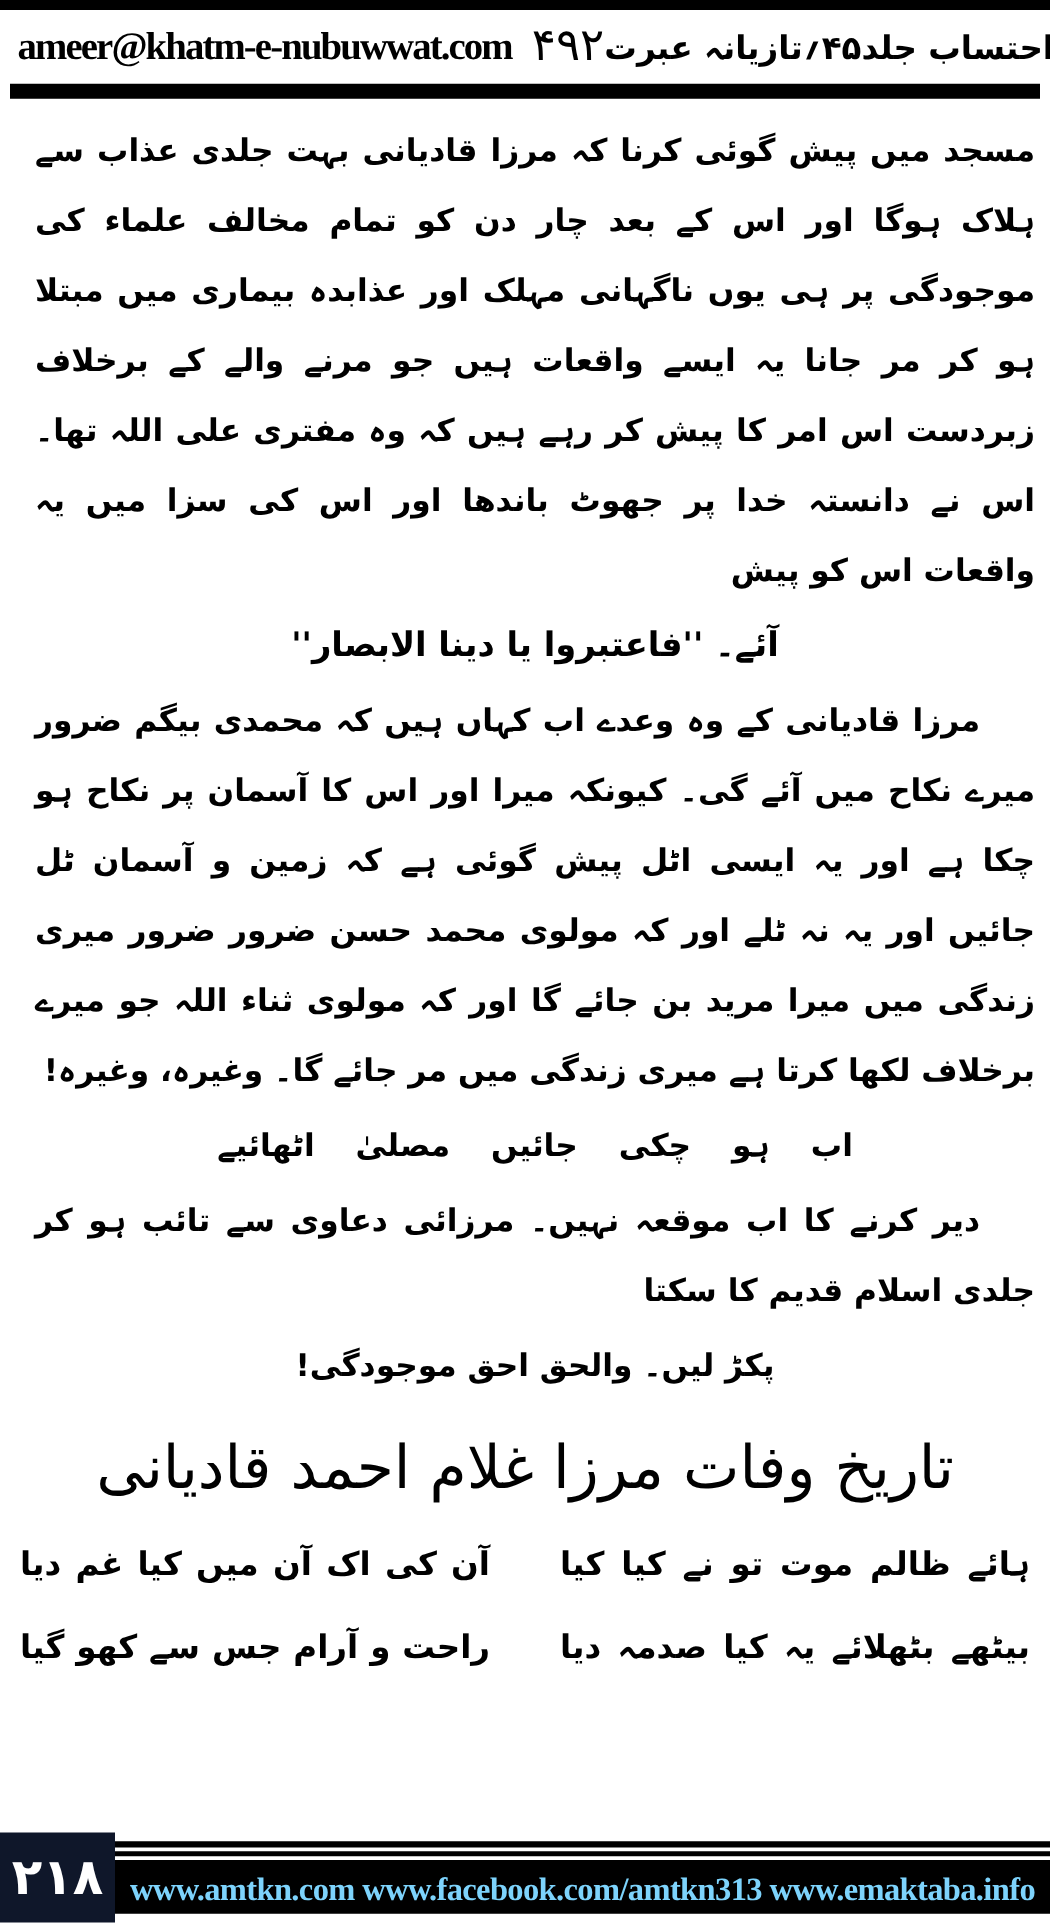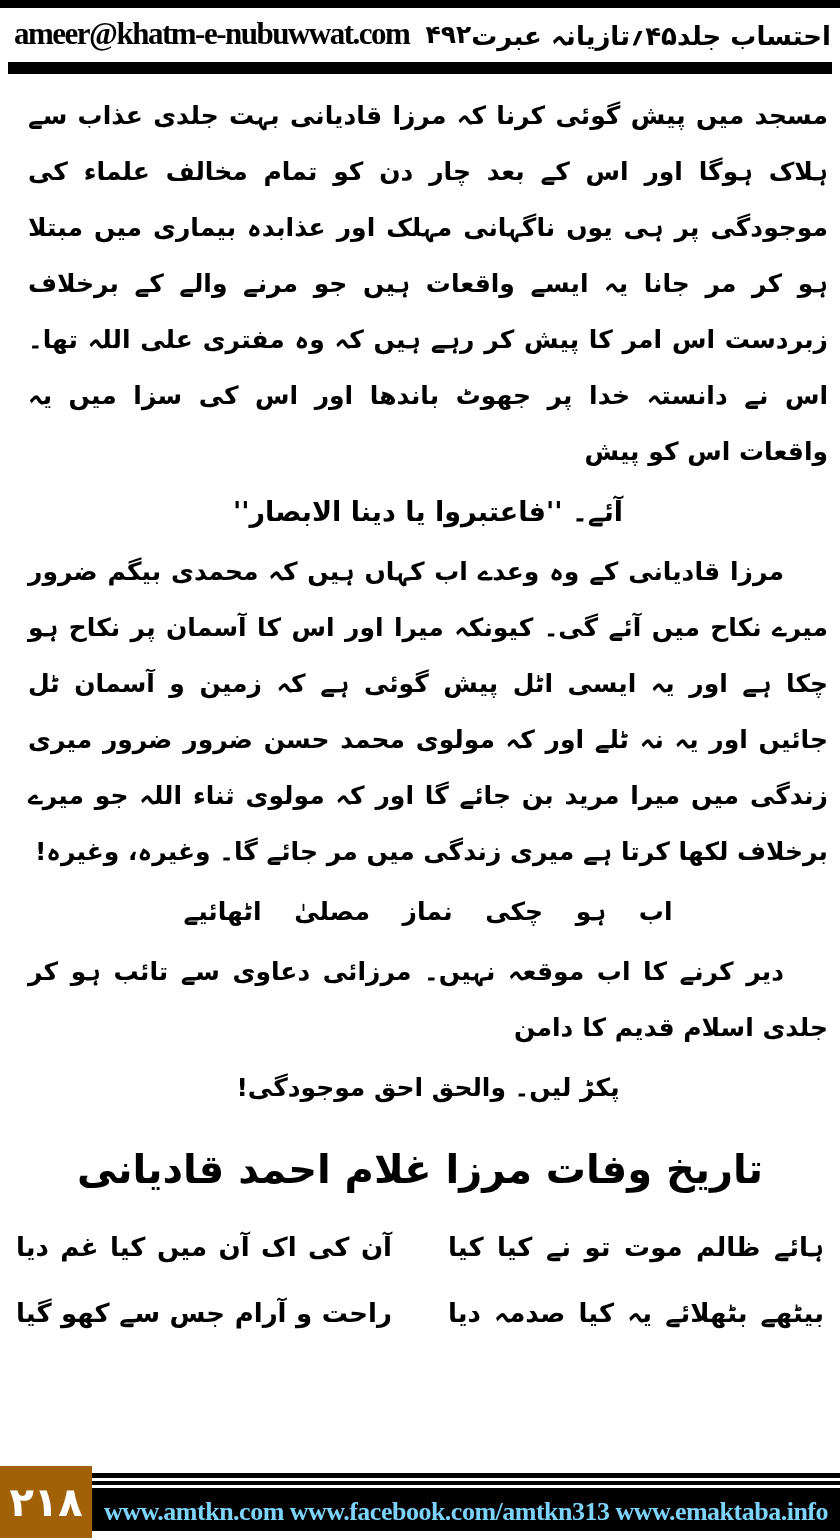--- a/index.html
+++ b/index.html
@@ -12,60 +12,60 @@
   .header {
     display:flex; justify-content:space-between; align-items:center;
     padding:8px 14px 2px 14px;
   }
   .header-left { display:flex; align-items:center; gap:16px; }
   .email {
     font-family:"Liberation Serif", serif; font-weight:bold;
     font-size:31px; letter-spacing:-1.5px; white-space:nowrap;
   }
   .pagenum {
-    font-family:"DejaVu Sans", sans-serif; font-weight:bold;
-    font-size:25px; direction:rtl;
+    font-family:"DejaVu Sans", sans-serif; font-weight:normal;
+    font-size:36px; direction:rtl;
   }
   .title {
     font-family:"DejaVu Sans", sans-serif; font-weight:bold;
     font-size:26px; direction:rtl; white-space:nowrap; padding-top:4px;
   }
   .header-rule { height:12px; background:#000; margin:8px 8px 0 8px; }
 
   .body {
     direction:rtl; padding:14px 12px 0 28px;
     font-family:"DejaVu Sans", sans-serif; font-weight:700;
     font-size:25px; line-height:56px; text-align:justify;
   }
   .para { margin-bottom:4px; }
   .para.indent { text-indent:44px; }
   .center-line { text-align:center; text-indent:0; }
   .quote-line { font-size:27px; }
   .verse-line { word-spacing:24px; }
 
   .section-heading {
     direction:rtl; text-align:center;
-    font-family:"DejaVu Sans", sans-serif; font-weight:bold;
-    font-size:40px; line-height:78px; margin:14px 0 6px 0;
+    font-family:"DejaVu Sans", sans-serif; font-weight:normal;
+    font-size:48px; line-height:78px; margin:14px 0 6px 0;
   }
 
   .poem { direction:rtl; padding:0 16px; }
   .poem-row { display:flex; gap:56px; }
   .hemistich {
     flex:1; font-family:"DejaVu Sans", sans-serif; font-weight:700;
     font-size:26px; line-height:66px;
     text-align:justify; text-align-last:justify;
   }
 
   .footer {
     position:absolute; left:0; right:0; bottom:2px;
     display:flex; align-items:center;
   }
   .footer-badge {
-    width:92px; height:72px; background:#a16207; color:#fff;
+    width:92px; height:72px; background:#0f172a; color:#fff;
     display:flex; align-items:center; justify-content:center;
     font-family:"DejaVu Sans", sans-serif; font-weight:bold;
     font-size:40px; direction:rtl; flex:0 0 auto;
   }
   .footer-bar {
     flex:1; height:58px; background:#000; padding-top:5px;
   }
   .footer-stripe { height:3px; background:#fff; margin-bottom:4px; }
   .footer-urls {
     color:#7dd3fc; text-align:center;
@@ -88,22 +88,22 @@
     </div>
     <span class="title">احتساب جلد۴۵؍تازیانہ عبرت</span>
   </div>
 
   <div class="header-rule"></div>
 
   <div class="body">
     <div class="para">مسجد میں پیش گوئی کرنا کہ مرزا قادیانی بہت جلدی عذاب سے ہلاک ہوگا اور اس کے بعد چار دن کو تمام مخالف علماء کی موجودگی پر ہی یوں ناگہانی مہلک اور عذابدہ بیماری میں مبتلا ہو کر مر جانا یہ ایسے واقعات ہیں جو مرنے والے کے برخلاف زبردست اس امر کا پیش کر رہے ہیں کہ وہ مفتری علی اللہ تھا۔ اس نے دانستہ خدا پر جھوٹ باندھا اور اس کی سزا میں یہ واقعات اس کو پیش</div>
     <div class="para center-line quote-line">آئے۔ ''فاعتبروا یا دینا الابصار''</div>
     <div class="para indent">مرزا قادیانی کے وہ وعدے اب کہاں ہیں کہ محمدی بیگم ضرور میرے نکاح میں آئے گی۔ کیونکہ میرا اور اس کا آسمان پر نکاح ہو چکا ہے اور یہ ایسی اٹل پیش گوئی ہے کہ زمین و آسمان ٹل جائیں اور یہ نہ ٹلے اور کہ مولوی محمد حسن ضرور ضرور میری زندگی میں میرا مرید بن جائے گا اور کہ مولوی ثناء اللہ جو میرے برخلاف لکھا کرتا ہے میری زندگی میں مر جائے گا۔ وغیرہ، وغیرہ!</div>
-    <div class="para center-line verse-line">اب ہو چکی نماز مصلیٰ اٹھائیے</div>
-    <div class="para indent">دیر کرنے کا اب موقعہ نہیں۔ مرزائی دعاوی سے تائب ہو کر جلدی اسلام قدیم کا دامن</div>
+    <div class="para center-line verse-line">اب ہو چکی جائیں مصلیٰ اٹھائیے</div>
+    <div class="para indent">دیر کرنے کا اب موقعہ نہیں۔ مرزائی دعاوی سے تائب ہو کر جلدی اسلام قدیم کا سکتا</div>
     <div class="para center-line">پکڑ لیں۔ والحق احق موجودگی!</div>
   </div>
 
   <div class="section-heading">تاریخ وفات مرزا غلام احمد قادیانی</div>
 
   <div class="poem">
     <div class="poem-row">
       <div class="hemistich">ہائے ظالم موت تو نے کیا کیا</div>
       <div class="hemistich">آن کی اک آن میں کیا غم دیا</div>
     </div>

